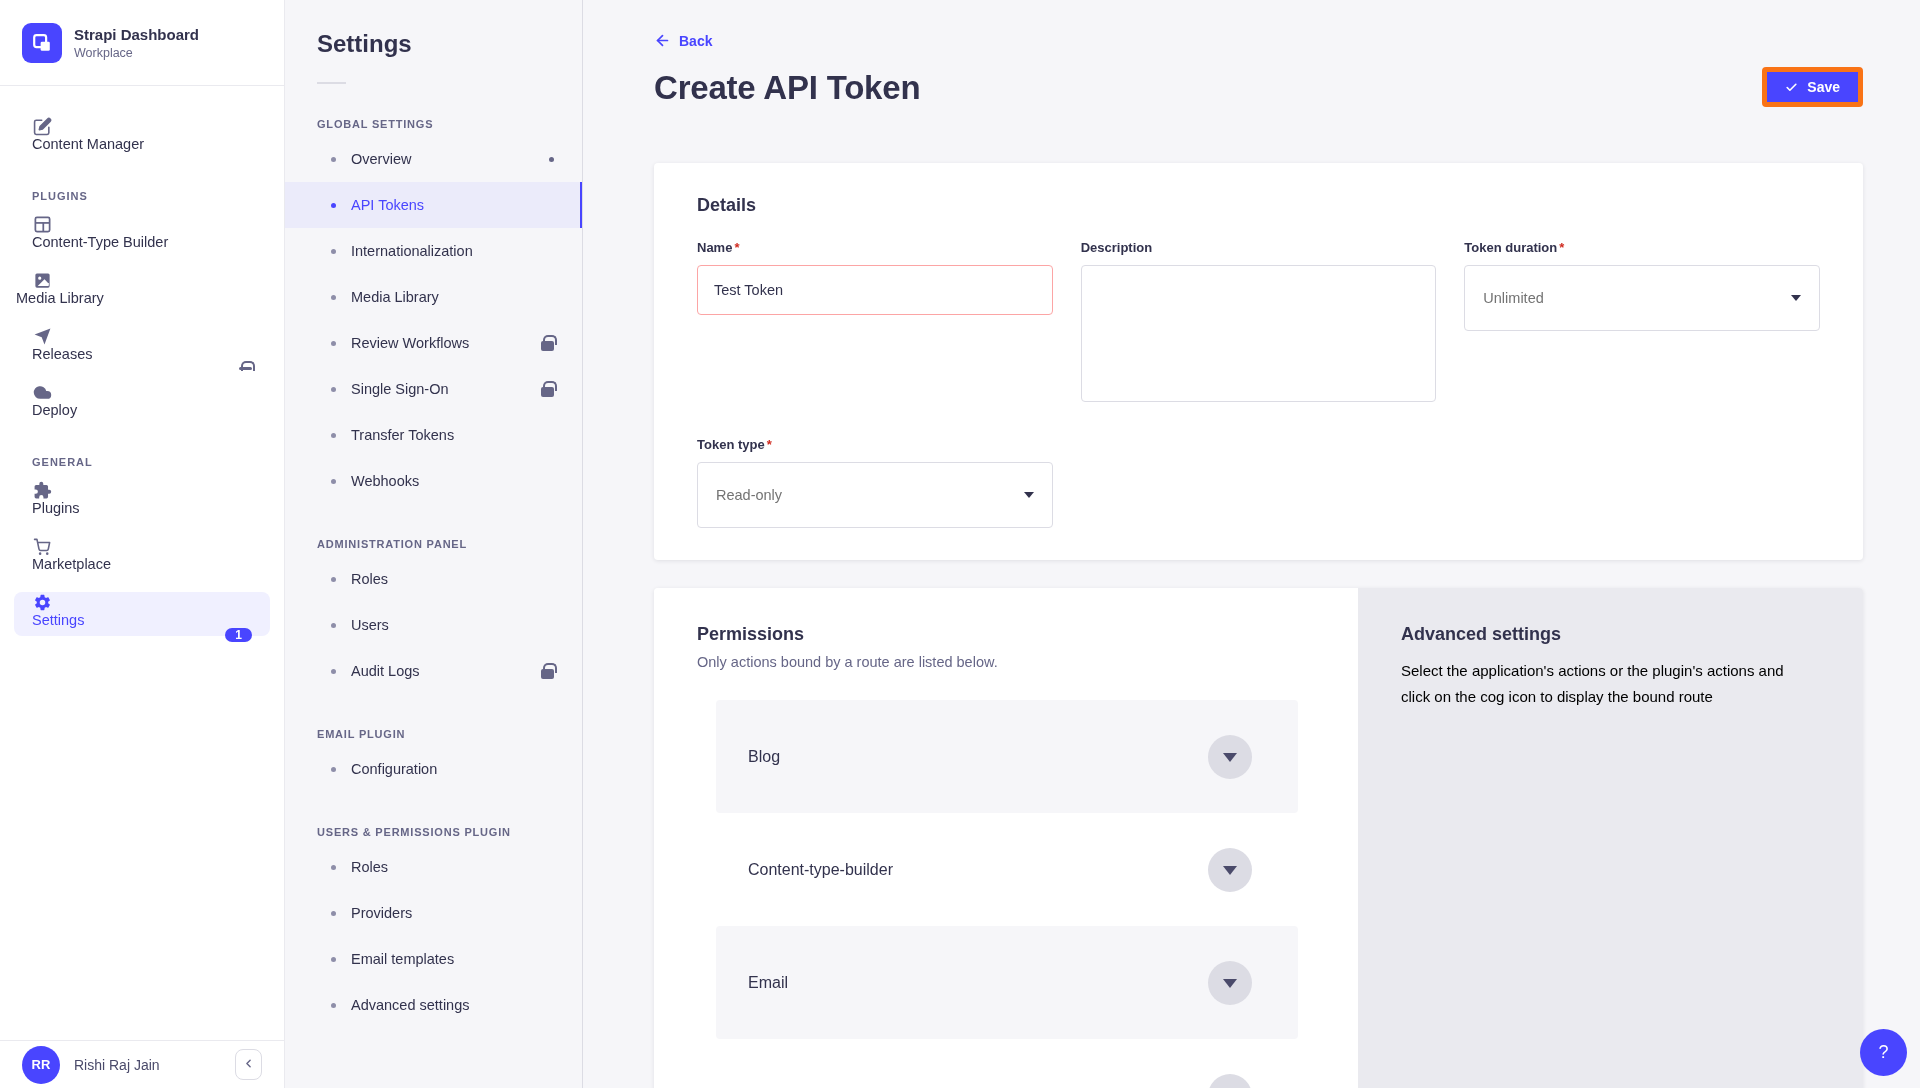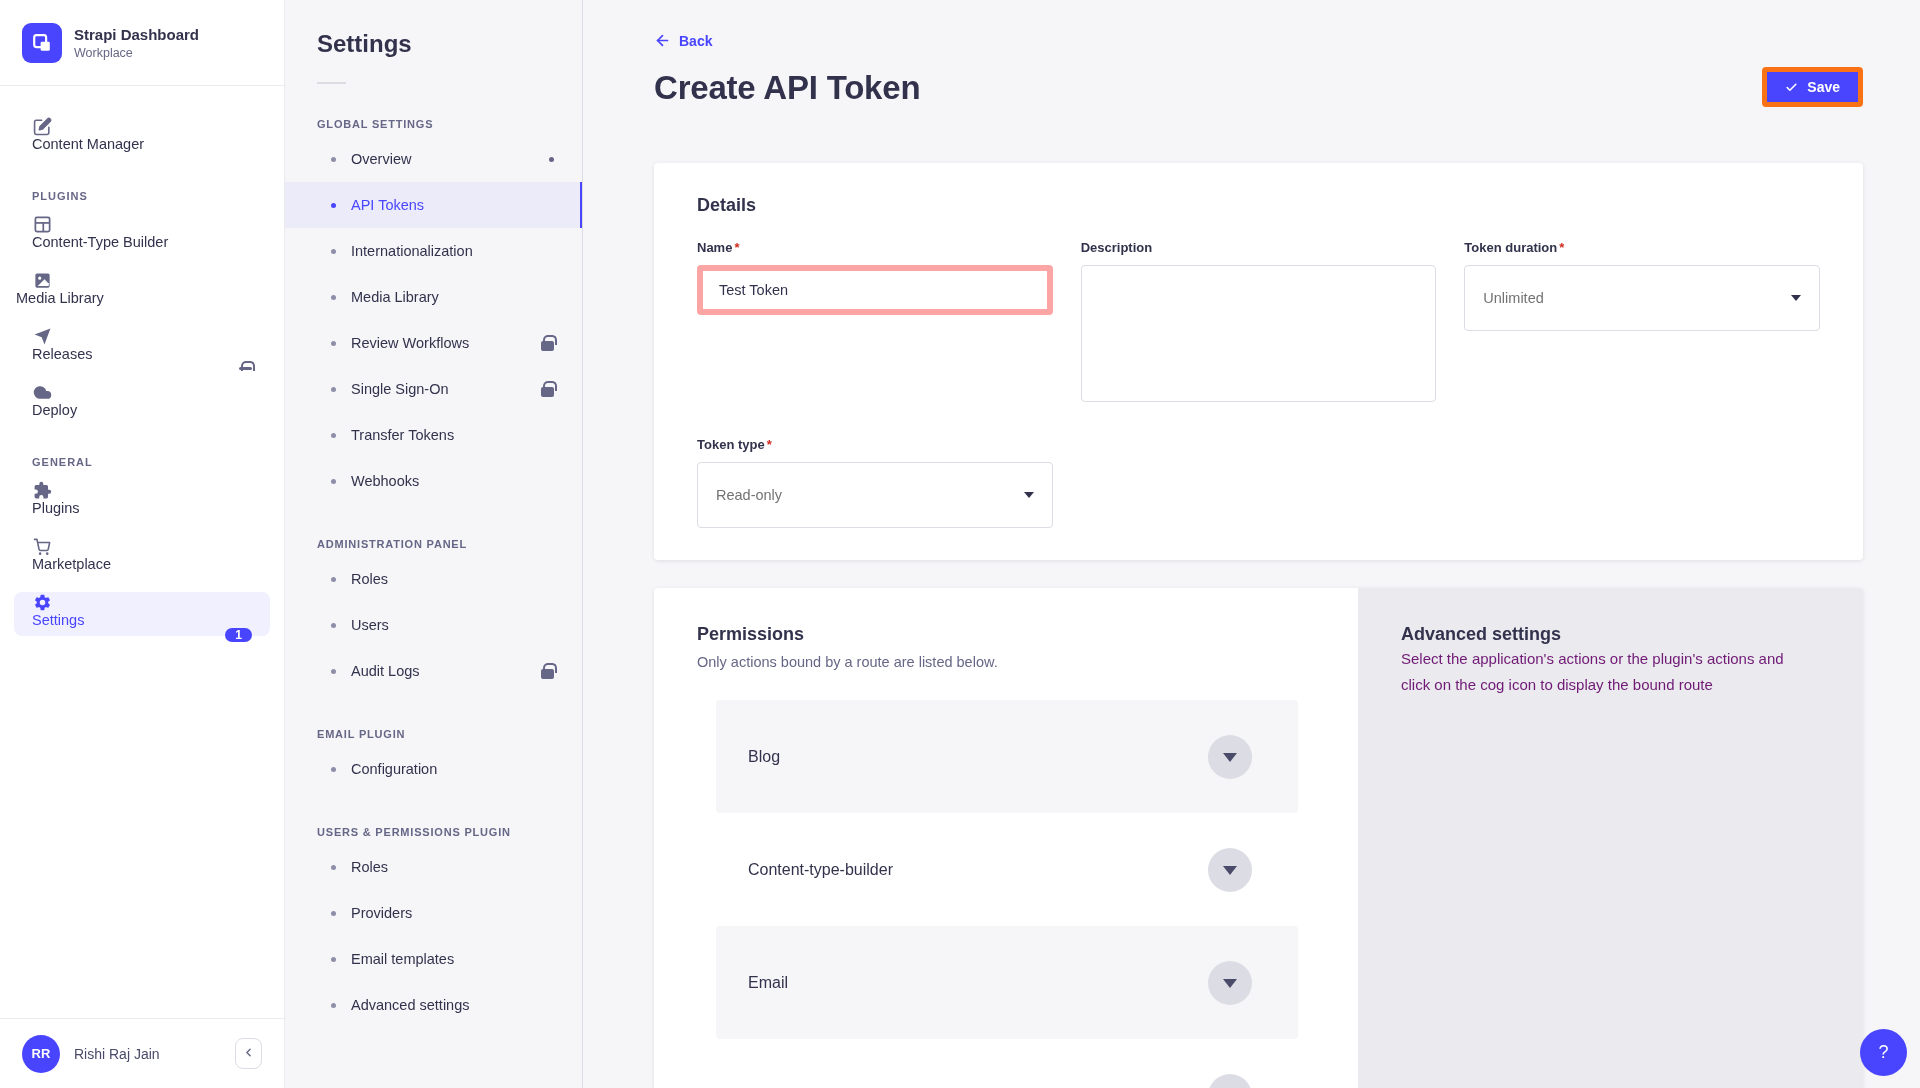--- a/index.html
+++ b/index.html
@@ -47,21 +47,21 @@
     background:#4945ff; color:#fff; font-size:12px; font-weight:700;
     display:flex; align-items:center; justify-content:center; padding:0 8px;
   }
   
   .lock { position:relative; width:13px; height:10px; background:#666687; border-radius:2px; margin-left:auto; margin-top:5px; }
   .lock::before {
     content:""; position:absolute; top:-6px; left:1.5px; width:10px; height:8px;
     border:2px solid #666687; border-bottom:none; border-radius:5px 5px 0 0;
   }
   .sidebar-footer {
-    height:70px; border-top:1px solid #eaeaef;
+    height:48px; border-top:1px solid #eaeaef;
     display:flex; align-items:center; gap:14px; padding:0 22px;
   }
   .avatar {
     width:38px; height:38px; border-radius:50%; background:#4945ff;
     color:#fff; font-size:13px; font-weight:700;
     display:flex; align-items:center; justify-content:center; flex-shrink:0;
   }
   .user-name { font-size:14px; color:#4a4a6a; }
   .collapse-btn {
     margin-left:auto; width:27px; height:31px; border-radius:8px;
@@ -111,21 +111,21 @@
     box-shadow:0 1px 4px rgba(33,33,52,.1); padding:32px 43px 32px;
   }
   .card-heading { font-size:18px; font-weight:600; color:#32324d; }
   .form-grid {
     margin-top:24px; display:grid; grid-template-columns:1fr 1fr 1fr;
     column-gap:28px; row-gap:31px; align-items:start;
   }
   .field-label { font-size:13px; font-weight:700; color:#32324d; margin-bottom:10px; display:flex; gap:2px; }
   .req { color:#d02b20; }
   .text-input {
-    width:100%; height:50px; border:6px solid #fca5a5; border-radius:4px;
+    width:100%; height:50px; border:1px solid #fca5a5; border-radius:4px;
     background:#fff; padding:0 16px; font-size:14.5px; color:#32324d;
     font-family:"Liberation Sans", sans-serif; outline:none;
   }
   .textarea {
     width:100%; height:137px; border:1px solid #dcdce4; border-radius:4px;
     background:#fff; padding:12px 16px; font-size:14.5px; color:#32324d;
     font-family:"Liberation Sans", sans-serif; resize:none; outline:none;
   }
   .select {
     width:100%; height:66px; border:1px solid #dcdce4; border-radius:4px;
@@ -160,21 +160,21 @@
     display:flex; align-items:center; justify-content:center;
   }
   .chev-tri {
     width:0; height:0; border-left:7px solid transparent; border-right:7px solid transparent;
     border-top:9px solid #4a4a6a; margin-top:2px;
   }
   .perm-right {
     flex:1; background:#eaeaef; border-radius:0 4px 0 0;
     padding:36px 62px 0 43px;
   }
-  .adv-body { margin-top:1px; font-size:15px; line-height:26px; color:#701a75; max-width:400px; }
+  .adv-body { margin-top:13px; font-size:15px; line-height:26px; color:#000000; max-width:400px; }
 
   
   .help-fab {
     position:fixed; right:13px; bottom:12px; width:47px; height:47px;
     border-radius:50%; background:#4945ff; border:none; color:#fff;
     font-size:18px; font-family:"Liberation Sans", sans-serif;
     cursor:pointer; z-index:10; display:flex; align-items:center; justify-content:center;
   }
 </style>
 </head>

